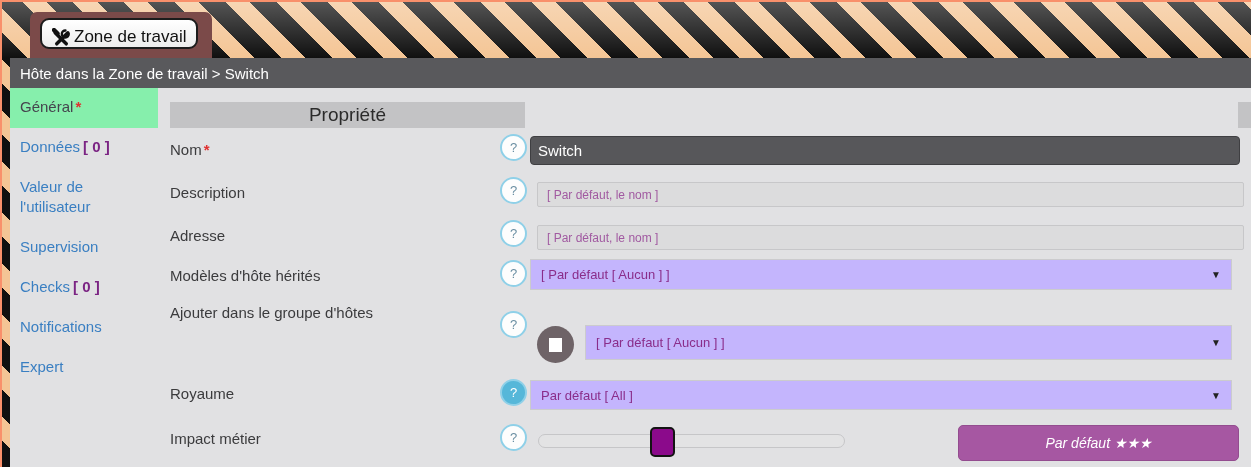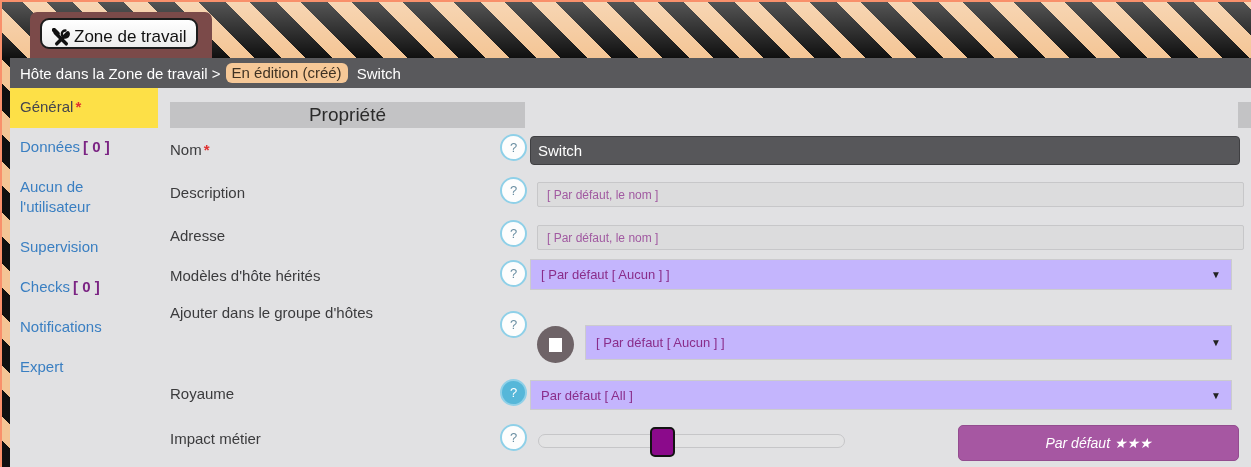--- a/index.html
+++ b/index.html
@@ -51,21 +51,21 @@
   
   .content{
     position:absolute;left:8px;top:86px;width:1243px;height:381px;
     background:#e1e1e3;z-index:2;
   }
   
   .sidebar{position:absolute;left:0;top:0;width:148px;}
   .side-item{
     padding:9px 10px 11px;font-size:15px;color:#3a7fc2;cursor:pointer;line-height:20px;
   }
-  .side-item.active{background:#fde047;color:#45454e;cursor:default;}
+  .side-item.active{background:#86efac;color:#45454e;cursor:default;}
   .side-item .req{color:#e03030;font-weight:bold;margin-left:2px;}
   .side-item .count{color:#7b2483;font-weight:bold;margin-left:3px;}
   
   .th{
     position:absolute;height:26px;background:#c3c3c5;color:#2b2b2b;
     font-size:19px;display:flex;align-items:center;justify-content:center;
   }
   .th-prop{left:160px;top:14px;width:355px;}
   .th-val{left:521px;top:14px;width:701px;}
   .th-spacer{left:1228px;top:14px;width:15px;}
@@ -132,28 +132,28 @@
           <path d="M4 6 L18 20" stroke="#111" stroke-width="4.4" stroke-linecap="round"></path>
           <path d="M20 6 L6 20" stroke="#111" stroke-width="4.4" stroke-linecap="round"></path>
           <path d="M2.5 2.5 L7 7" stroke="#111" stroke-width="5.5" stroke-linecap="round"></path>
           <path d="M17 3.2 A4.4 4.4 0 1 0 21.2 7.4" stroke="#111" stroke-width="3" fill="none" stroke-linecap="round"></path>
         </svg>
       </span>
       <span>Zone de travail</span>
     </button>
   </div>
 
-  <div class="breadcrumb"><span>Hôte dans la Zone de travail </span><span>&gt;</span><span class="crumb-badge">En édition (créé)</span><span> Switch</span></div>
+  <div class="breadcrumb"><span>Hôte dans la Zone de travail </span><span>&gt;</span><span> Switch</span></div>
 
   <div class="content">
 
     <div class="sidebar">
       <div class="side-item active"><span>Général</span><span class="req">*</span></div>
       <div class="side-item"><span>Données</span><span class="count">[ 0 ]</span></div>
-      <div class="side-item"><span>Aucun de l'utilisateur</span></div>
+      <div class="side-item"><span>Valeur de l'utilisateur</span></div>
       <div class="side-item"><span>Supervision</span></div>
       <div class="side-item"><span>Checks</span><span class="count">[ 0 ]</span></div>
       <div class="side-item"><span>Notifications</span></div>
       <div class="side-item"><span>Expert</span></div>
     </div>
 
     <div class="th th-prop">Propriété</div>
     <div class="th th-spacer"></div>
 
     <span class="flabel" style="top:53px;"><span>Nom</span><span class="req">*</span></span>

